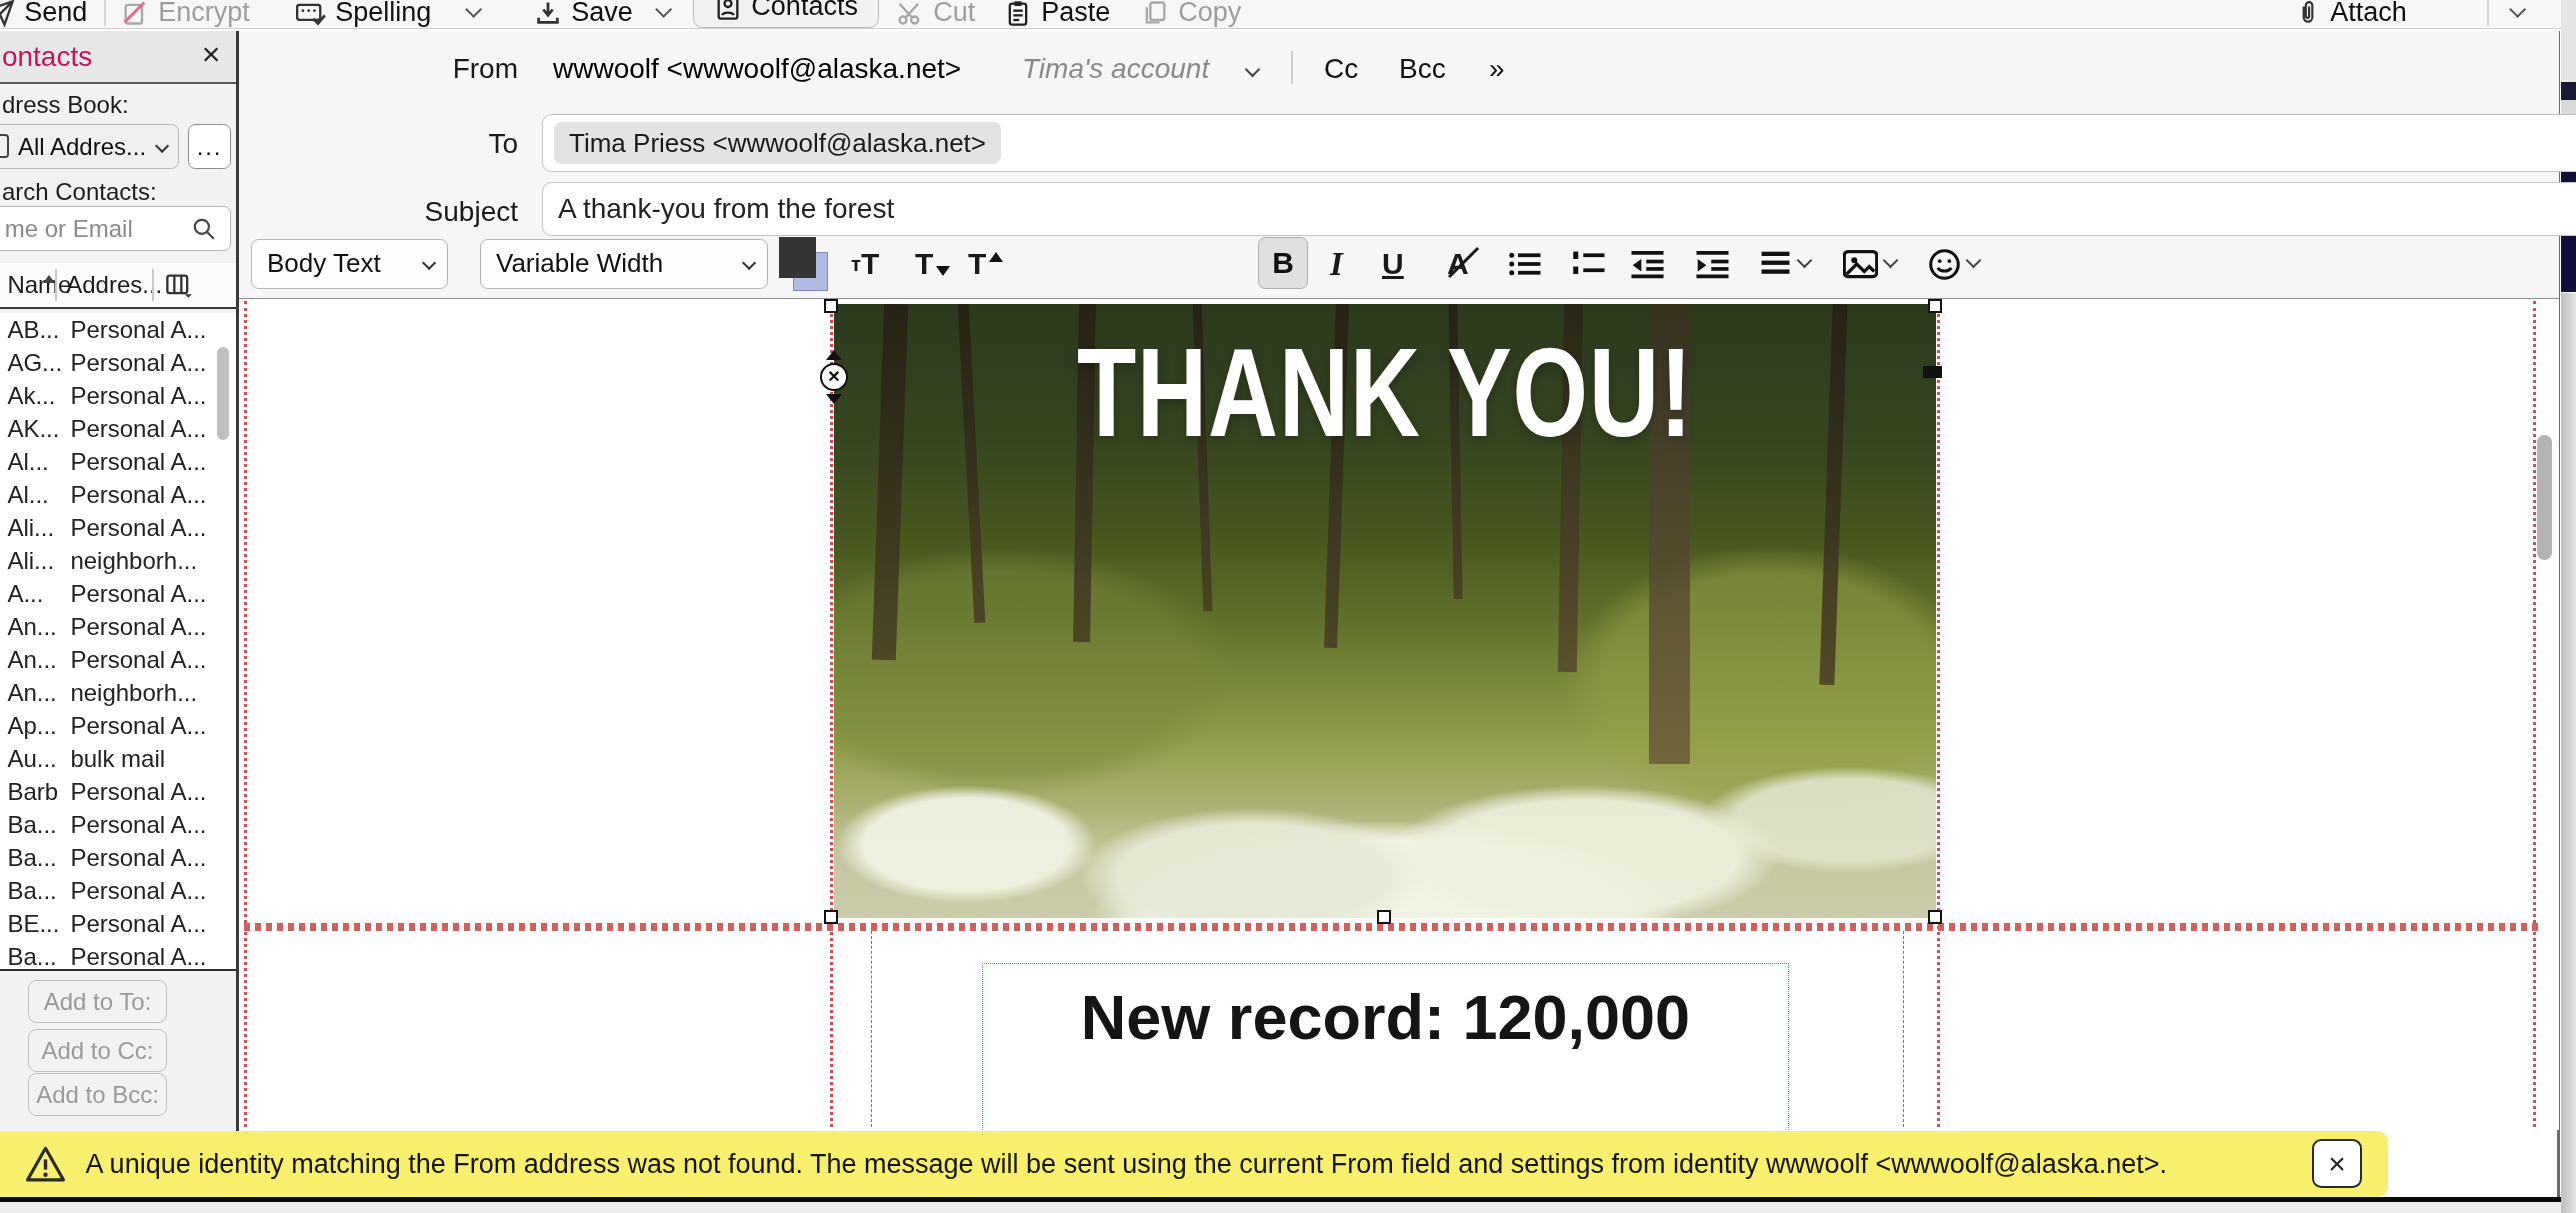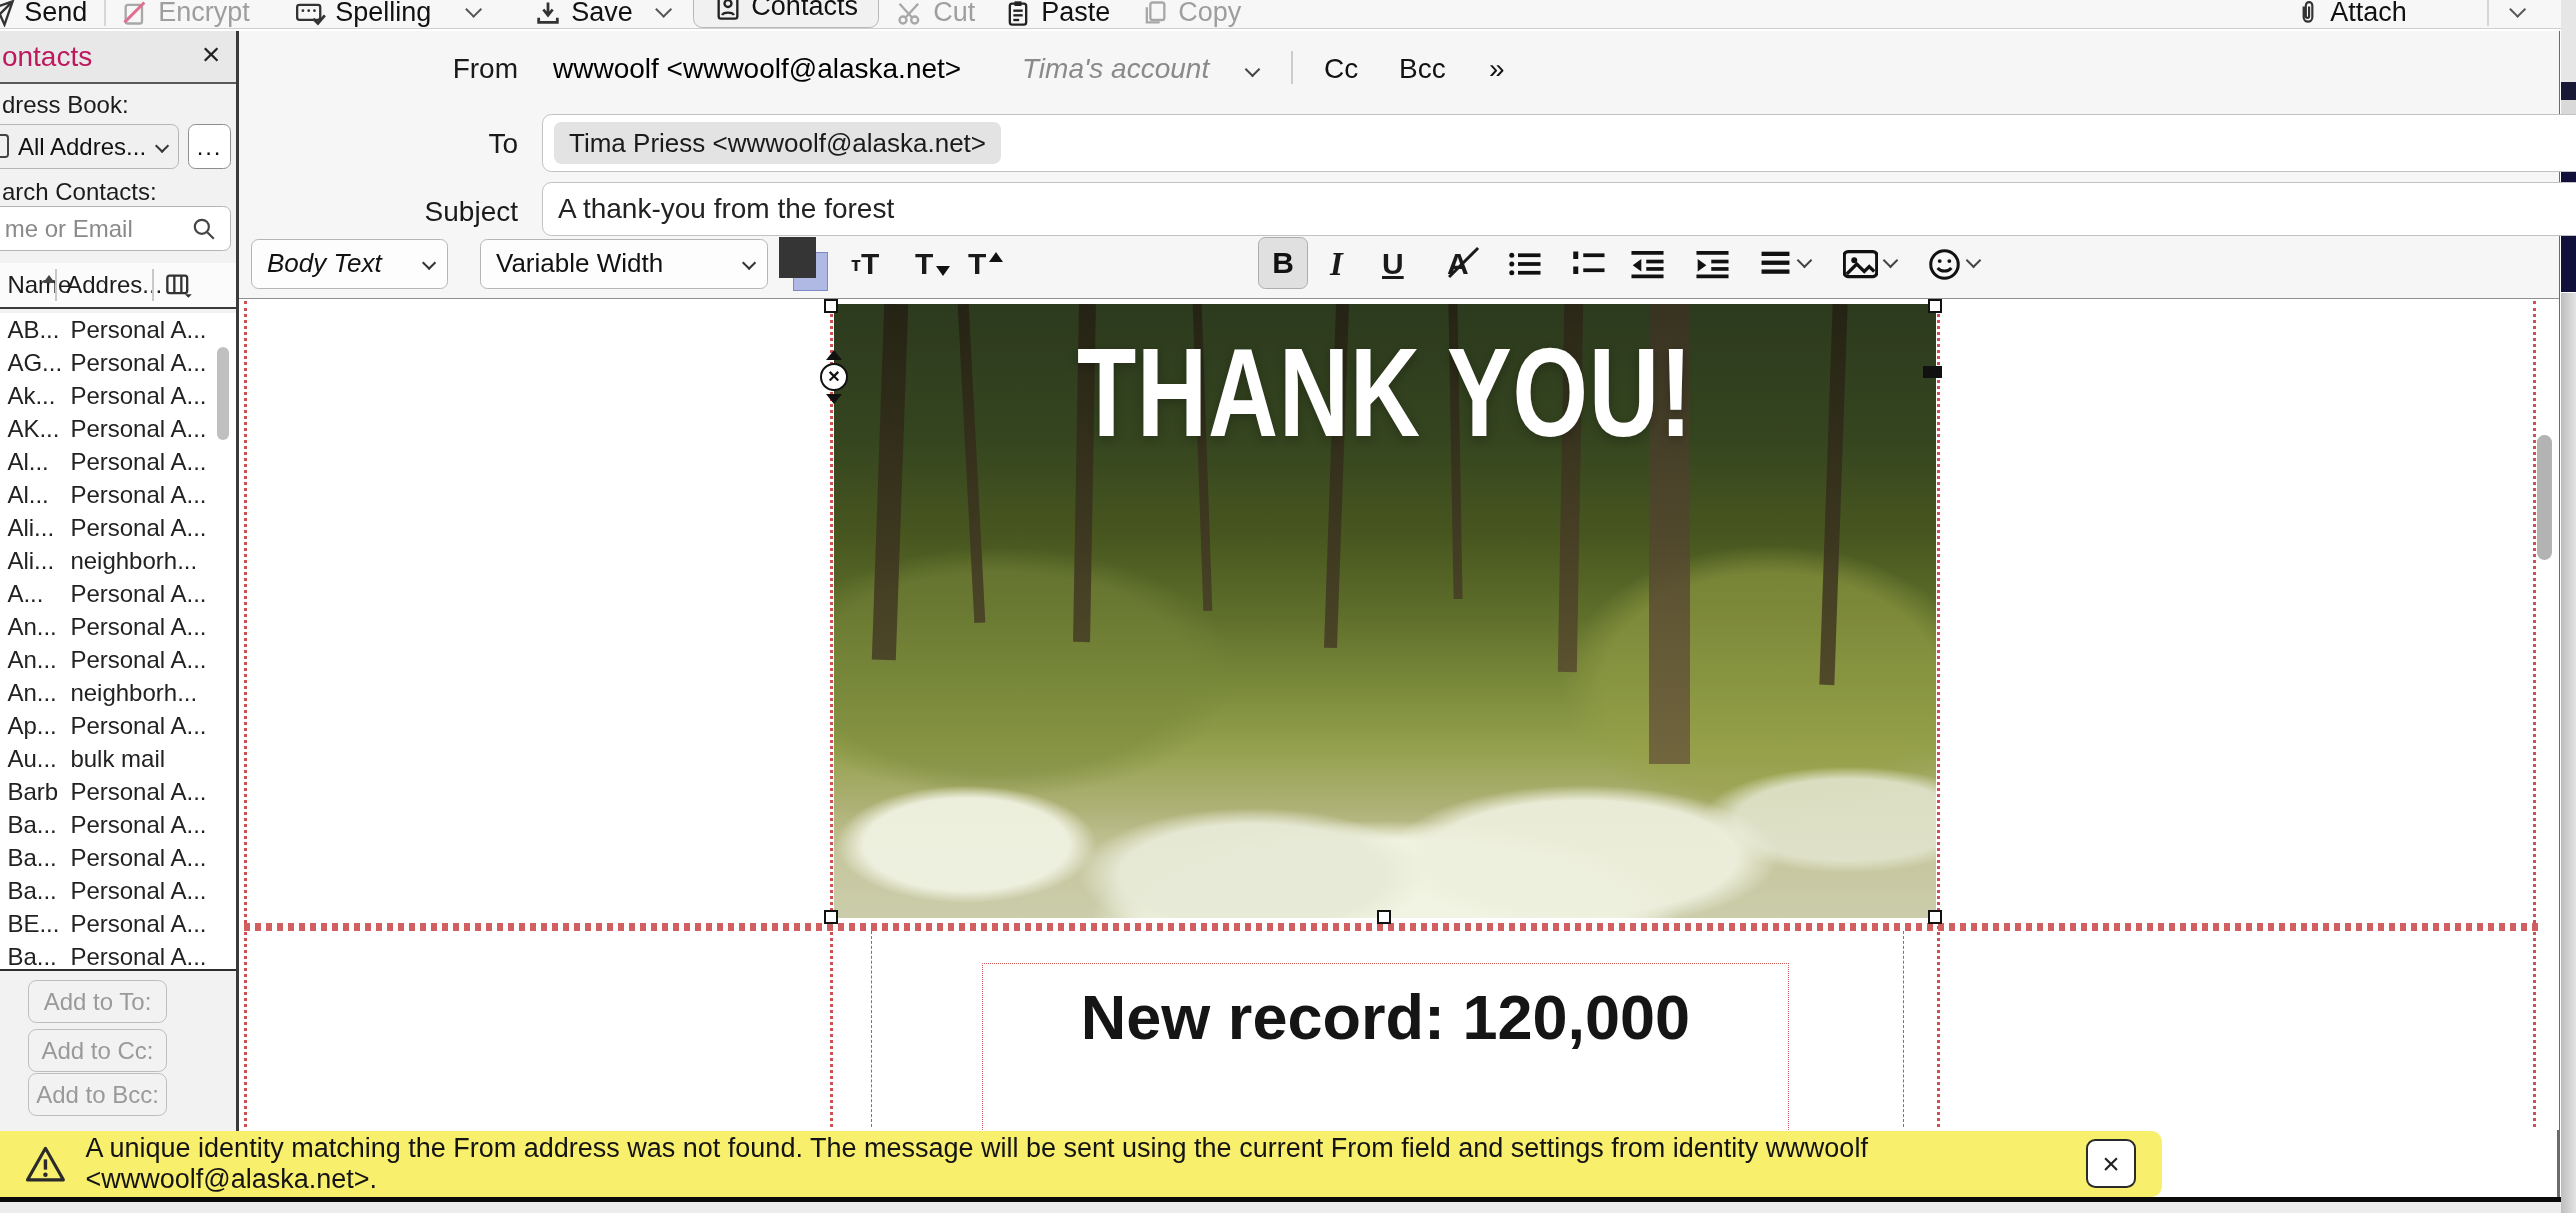--- a/index.html
+++ b/index.html
@@ -139,21 +139,21 @@
                display:flex; align-items:center; justify-content:center; font-size:20.4px; font-weight:bold; color:#111;}
   .headline-box { position:absolute; left:743px; top:664px; width:807px; height:223px;
                   border:1.9px dotted #d06060; text-align:center; padding-top:13px;
                   font-size:63px; font-weight:bold; color:#151515; line-height:80px;
                   font-family:"Liberation Sans", sans-serif; }
   .spellcheck { border-bottom:4.6px dotted #e03030; }
   .body-scroll-thumb { position:absolute; left:2298px; top:136px; width:15px; height:125px;
                        background:#b3b3b3; border-radius:7.4px; }
 
   
-  .notif { position:absolute; left:0; top:1131px; width:2162px; height:66px; background:#f8ef6d;
+  .notif { position:absolute; left:0; top:1131px; width:2388px; height:66px; background:#f8ef6d;
            border-radius:0 11px 11px 0; display:flex; align-items:center; }
   .notif-text { font-size:27px; color:#141414; margin-left:18.6px; }
   .notif-close { position:absolute; right:26px; top:8.4px; width:50px; height:49px; background:#fff;
                  border:2.8px solid #2a2a2a; border-radius:9.3px; display:flex; align-items:center;
                  justify-content:center; font-size:30px; color:#222; }
   .bottom-line { position:absolute; left:0; top:1197px; width:2561px; height:4.6px; background:#0a0a0a; }
   .bottom-strip { position:absolute; left:0; top:1202px; width:2561px; height:12px; background:#ececec; }
 </style>
 </head>
 <body>
@@ -406,21 +406,21 @@
     <div class="field-box" style="top:83px;">
       <span class="to-pill">Tima Priess &lt;wwwoolf@alaska.net&gt;</span>
     </div>
 
     <span class="hp-label" style="left:177px; top:165px; width:102px;">Subject</span>
     <div class="field-box" style="top:151px; height:54px;">
       <span class="subj-text">A thank-you from the forest</span>
     </div>
 
     <div class="fmt">
-      <div class="fmt-select" style="left:12px; width:197px;font-style:italic;">
+      <div class="fmt-select" style="left:12px; width:197px;">
         <span>Body Text</span>
         <span class="sel-chev"></span>
       </div>
       <div class="fmt-select" style="left:241px; width:288px;">
         <span>Variable Width</span>
         <span class="sel-chev"></span>
       </div>
       <div class="swatch-dark"></div>
       <div class="swatch-light"></div>
       <div class="fmt-ico" style="left:612px;">

